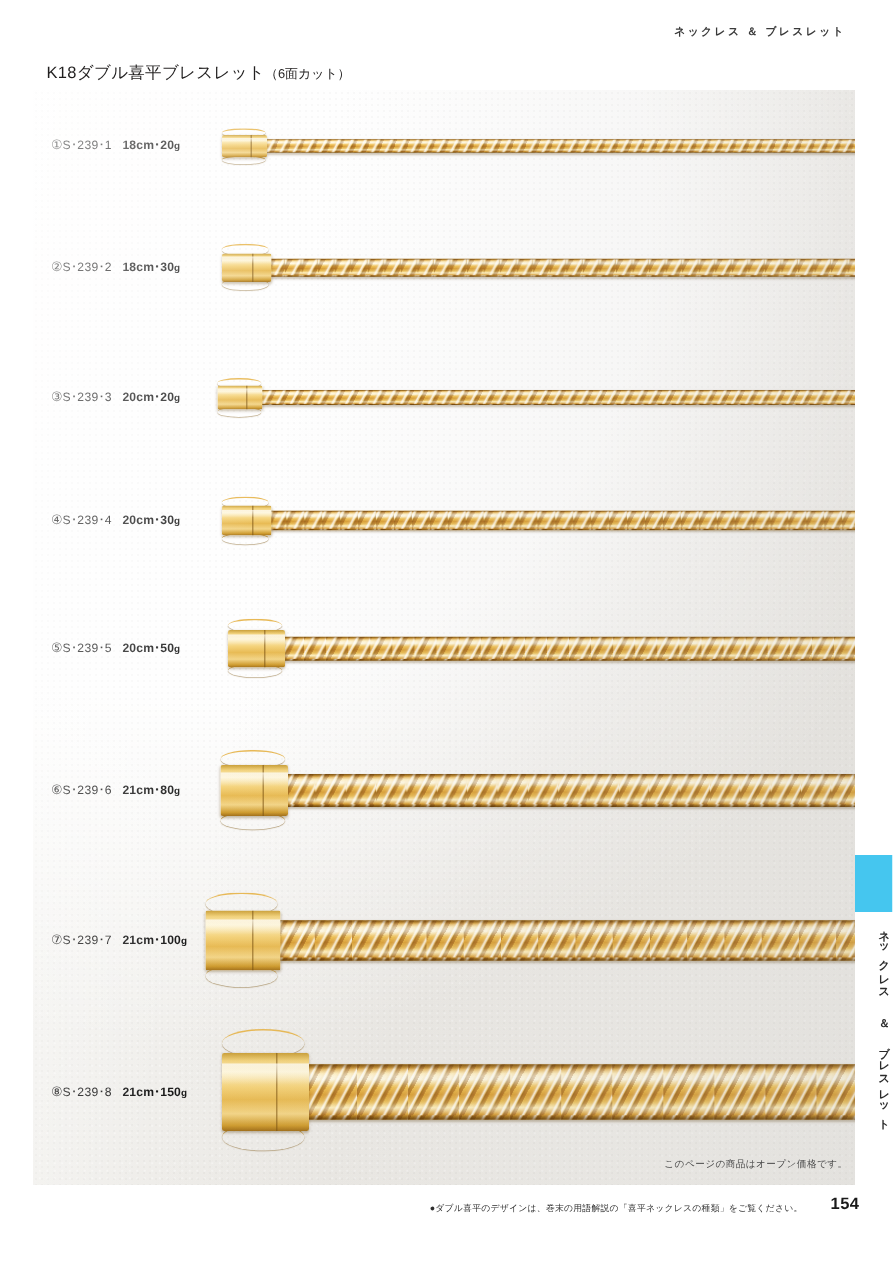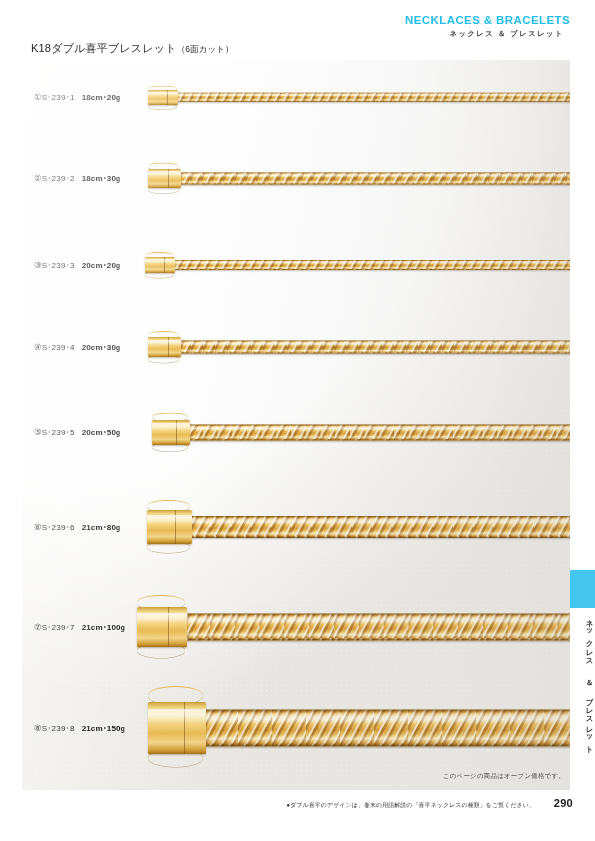--- a/index.html
+++ b/index.html
@@ -192,21 +192,20 @@
   }
   .pageno{
     position:absolute;right:22px;top:797px;
     font-size:11px;font-weight:bold;color:#1a1a1a;letter-spacing:.3px;
   }
 </style>
 </head>
 <body>
 
 <div class="hdr">
-  <div class="hdr-en">NECKLACES &amp; BRACELETS</div>
   <div class="hdr-jp">ネックレス ＆ ブレスレット</div>
 </div>
 
 <div class="title">
   <span>K18ダブル喜平ブレスレット</span><span class="paren">（6面カット）</span>
 </div>
 
 <div class="panel" id="panel">
     <div class="row" style="top: 37px;">
       <div class="label"><span class="num">①</span><span class="code">S･239･1</span><span class="spec">18cm･20</span><span class="gunit">g</span></div>
@@ -346,13 +345,13 @@
     </div>
   </div>
 
 <div class="tab">
   <div class="tab-sq"></div>
   <div class="tab-txt">ネックレス ＆ ブレスレット</div>
 </div>
 
 <div class="open-price">このページの商品はオープン価格です。</div>
 <div class="note">●ダブル喜平のデザインは、巻末の用語解説の「喜平ネックレスの種類」をご覧ください。</div>
-<div class="pageno">290</div>
+<div class="pageno">154</div>
 
 </body></html>

